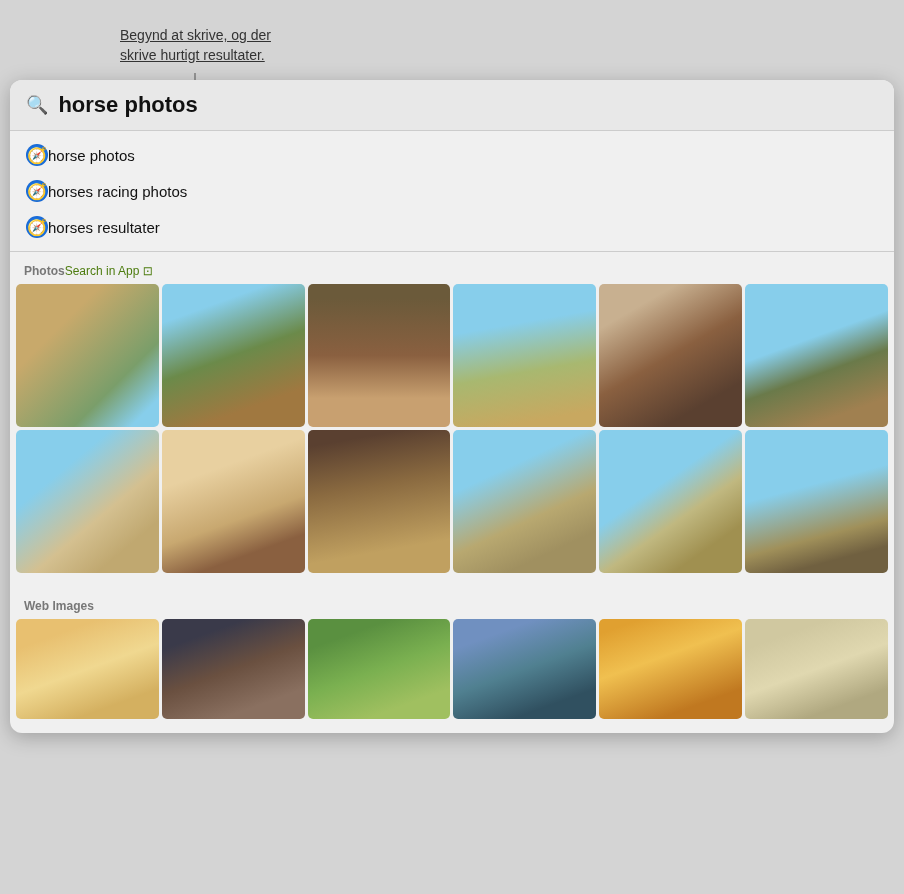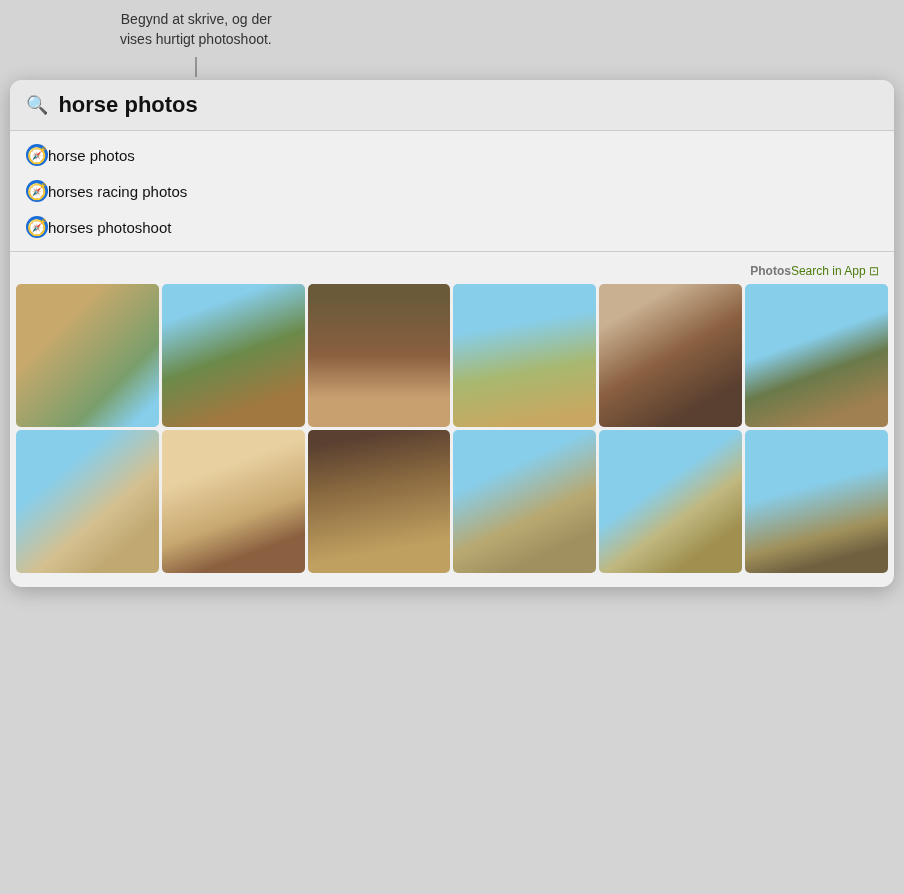--- a/index.html
+++ b/index.html
@@ -6,27 +6,28 @@
     body {
       font-family: -apple-system, BlinkMacSystemFont, "Helvetica Neue", sans-serif;
       background: #d4d4d4;
       width: 904px;
       min-height: 894px;
       position: relative;
     }
 
     .tooltip-container {
       position: absolute;
-      top: 0;
+      top: 16px;
       left: 120px;
-      text-align: right;
+      text-align: left;
       font-size: 14px;
       color: #333;
       line-height: 1.4;
       padding: 10px 0;
+      text-decoration: underline;
     }
     .tooltip-line {
       display: block;
     }
     .tooltip-arrow {
       position: absolute;
       left: 50%;
       bottom: -18px;
       transform: translateX(-50%);
       width: 1px;
@@ -76,23 +77,23 @@
     .suggestion-text {
       font-size: 15px;
       color: #111;
     }
 
     .section {
       padding: 8px 0;
     }
     .section-header {
       display: flex;
-      justify-content: flex-end;
+      justify-content: flex-start;
       align-items: center;
-      padding: 4px 15px 6px 14px;
+      padding: 4px 0 6px 14px;
     }
     .section-title {
       font-size: 12px;
       font-weight: 600;
       color: #777;
       text-transform: none;
     }
     .section-action {
       font-size: 12px;
       color: #4d7c0f;
@@ -163,21 +164,21 @@
       top: 50%;
       left: 50%;
       transform: translate(-50%, -50%);
     }
   </style>
 </head>
 <body>
 
 <div class="tooltip-container">
   <span class="tooltip-line">Begynd at skrive, og der</span>
-  <span class="tooltip-line">vises hurtigt photoshoot.</span>
+  <span class="tooltip-line">skrive hurtigt resultater.</span>
   <div class="tooltip-arrow"></div>
 </div>
 
 <div class="search-panel">
 
   <div class="search-bar">
     <span class="search-icon-wrap">🔍</span>
     <span class="search-input-text">horse photos</span>
   </div>
 
@@ -190,21 +191,21 @@
 
 
 
     <div class="suggestion-item">
       <span class="compass-icon"></span>
       <span class="suggestion-text">horses racing photos</span>
     </div>
 
     <div class="suggestion-item">
       <span class="compass-icon"></span>
-      <span class="suggestion-text">horses photoshoot</span>
+      <span class="suggestion-text">horses resultater</span>
     </div>
 
   </div>
 
   <div class="section">
     <div class="section-header">
       <span class="section-title">Photos</span>
       <span class="section-action">Search in App ⊡</span>
     </div>
     <div class="photo-grid">
@@ -216,14 +217,27 @@
       <div class="photo-cell p6"></div>
       <div class="photo-cell p7"></div>
       <div class="photo-cell p8"></div>
       <div class="photo-cell p9"></div>
       <div class="photo-cell p10"></div>
       <div class="photo-cell p11"></div>
       <div class="photo-cell p12"></div>
     </div>
   </div>
 
+  <div class="section">
+    <div class="section-header">
+      <span class="section-title">Web Images</span>
+    </div>
+    <div class="web-grid">
+      <div class="web-cell w1"></div>
+      <div class="web-cell w2"></div>
+      <div class="web-cell w3"></div>
+      <div class="web-cell w4"></div>
+      <div class="web-cell w5"></div>
+      <div class="web-cell w6"></div>
+    </div>
+  </div>
 
 </div>
 
 </body></html>

